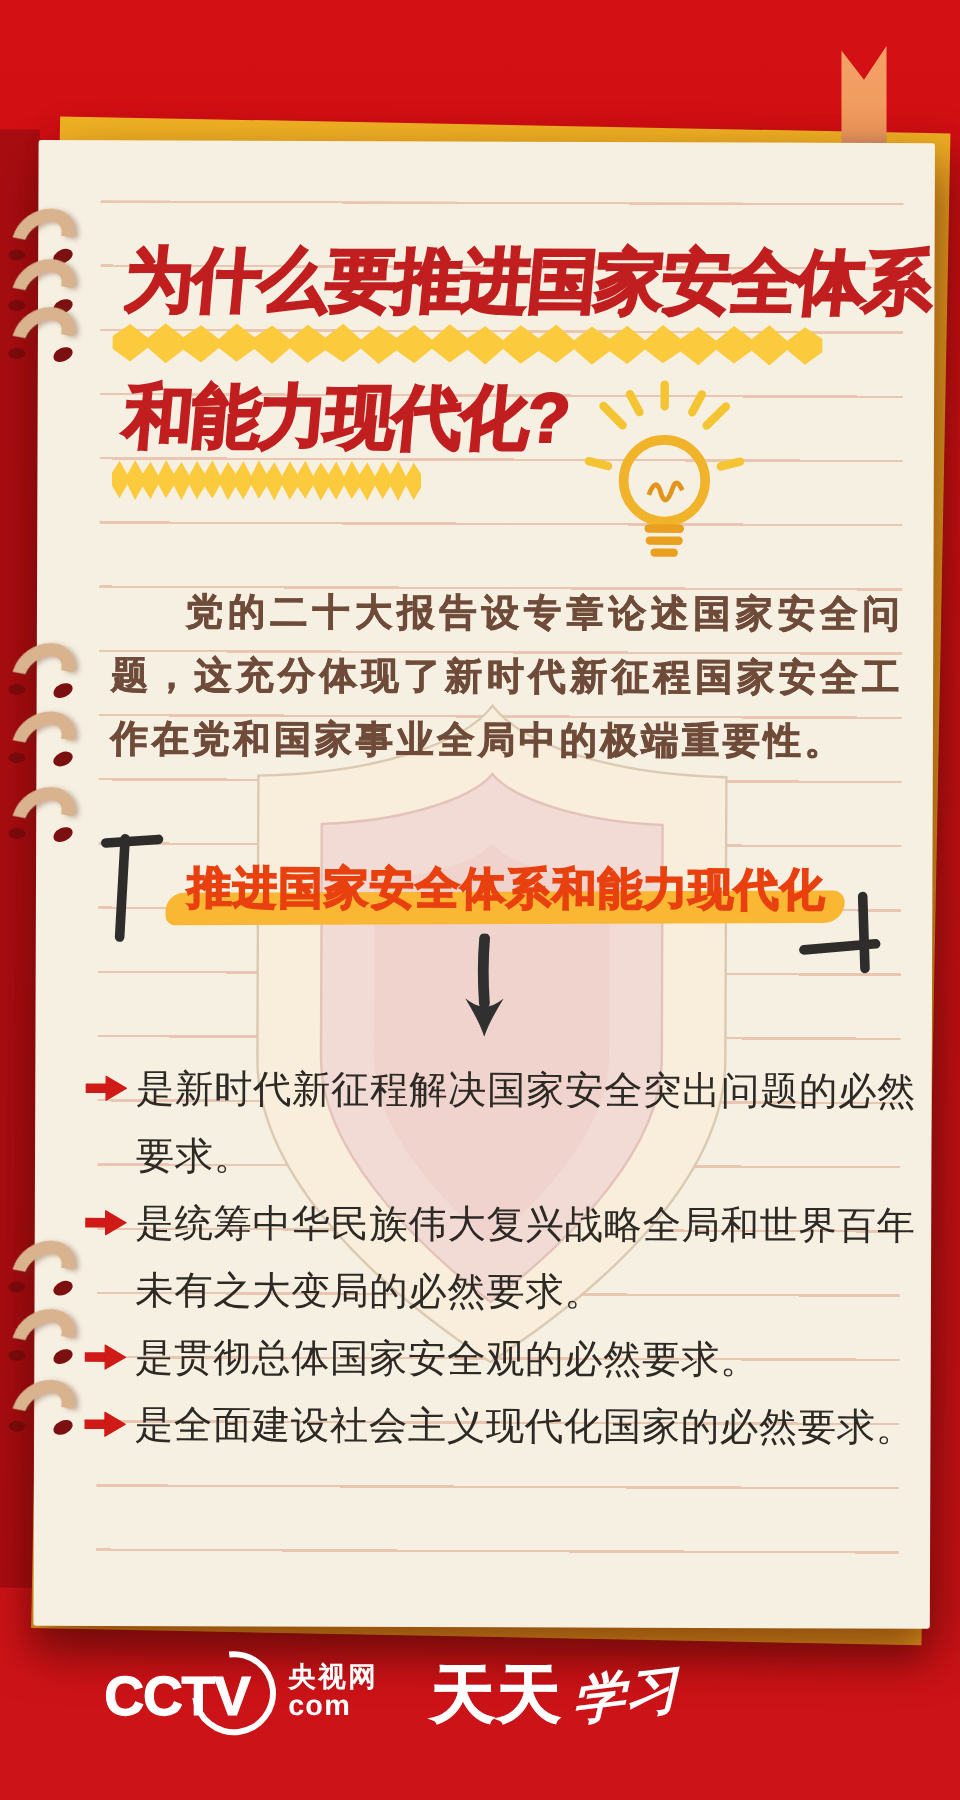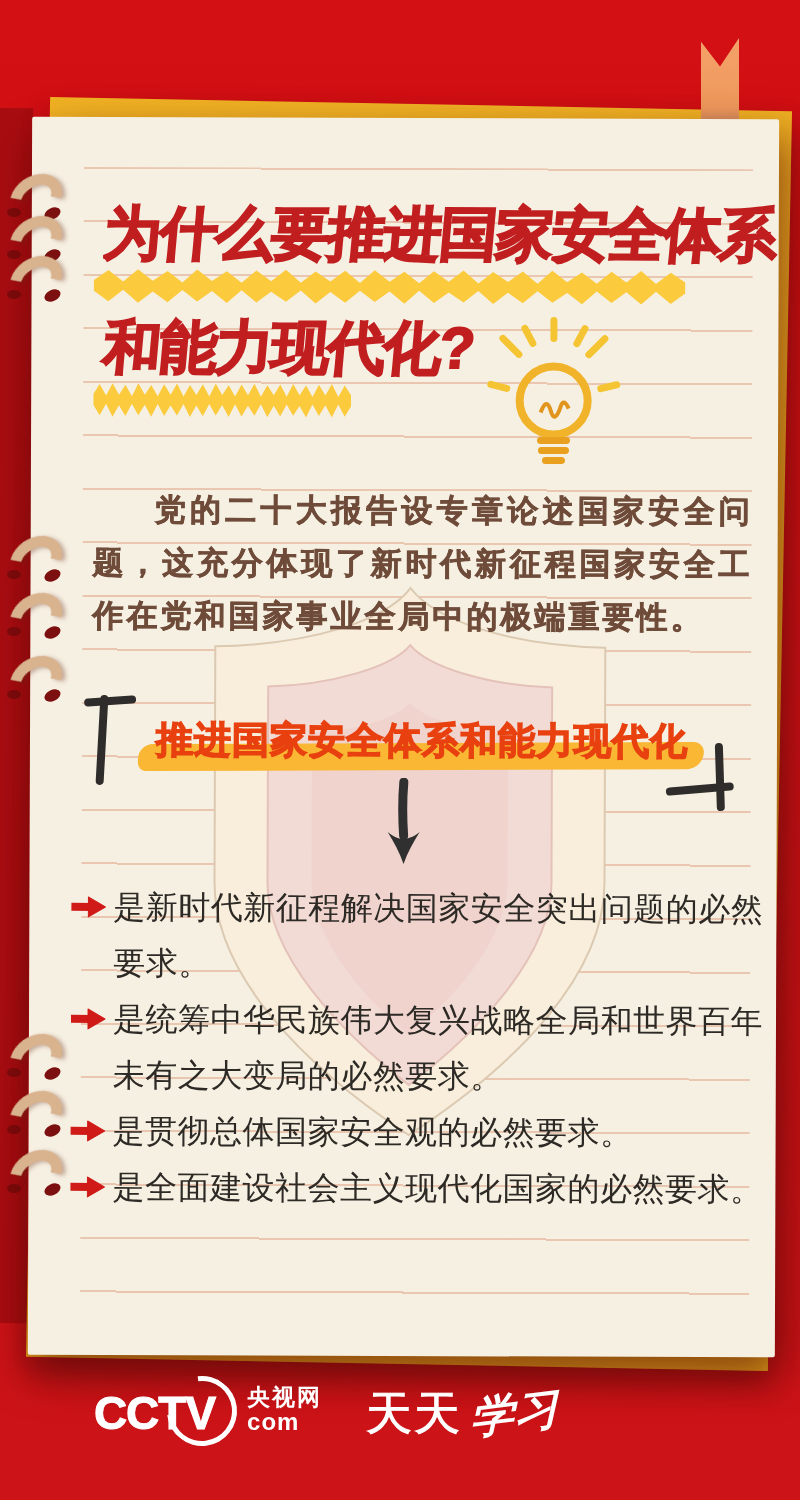--- a/index.html
+++ b/index.html
@@ -77,21 +77,21 @@
     justify-content:center;align-items:flex-start;gap:18px;color:#fff;z-index:6;}
   .cctv{position:relative;font-size:46px;font-weight:900;letter-spacing:-1px;
     line-height:50px;-webkit-text-stroke:1px #fff;}
   .swoosh{position:absolute;right:-22px;top:-12px;width:60px;height:60px;
     border:5px solid #fff;border-radius:50%;border-left-color:transparent;
     transform:rotate(38deg);}
   .cnstack{display:flex;flex-direction:column;align-items:flex-start;margin-left:14px;}
   .cnstack .site{font-size:23px;font-weight:bold;letter-spacing:2px;line-height:19px;}
   .cnstack .com{font-size:24px;font-weight:bold;letter-spacing:1px;line-height:30px;}
   .program{display:flex;align-items:flex-start;margin-left:26px;}
-  .prog-bold{font-size:46px;font-weight:400;line-height:50px;letter-spacing:2px;
+  .prog-bold{font-size:53px;font-weight:700;line-height:50px;letter-spacing:2px;
     -webkit-text-stroke:1px #fff;}
   .prog-script{font-size:44px;line-height:50px;font-style:italic;font-weight:bold;
     font-family:"DejaVu Serif","Liberation Serif",serif;
     transform:rotate(-7deg) skewX(-6deg);margin-left:8px;}
 </style>
 </head>
 <body>
 
 <div id="canvas">
 

